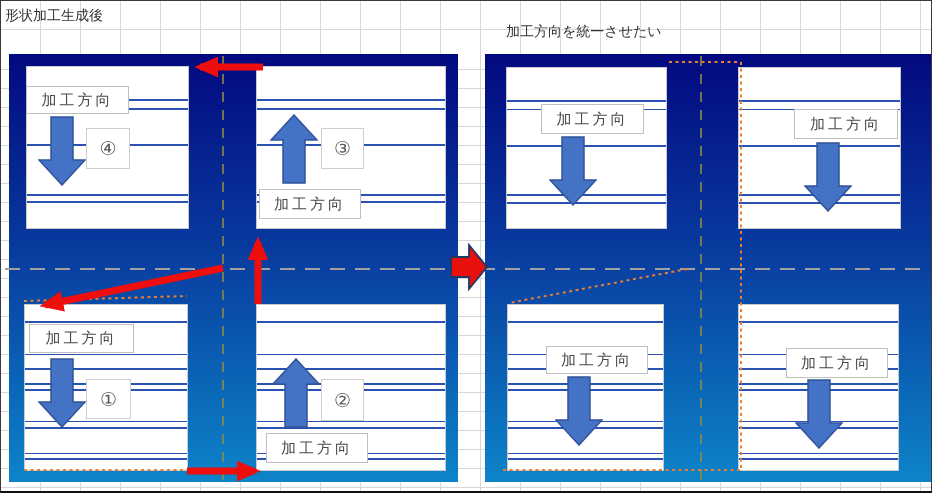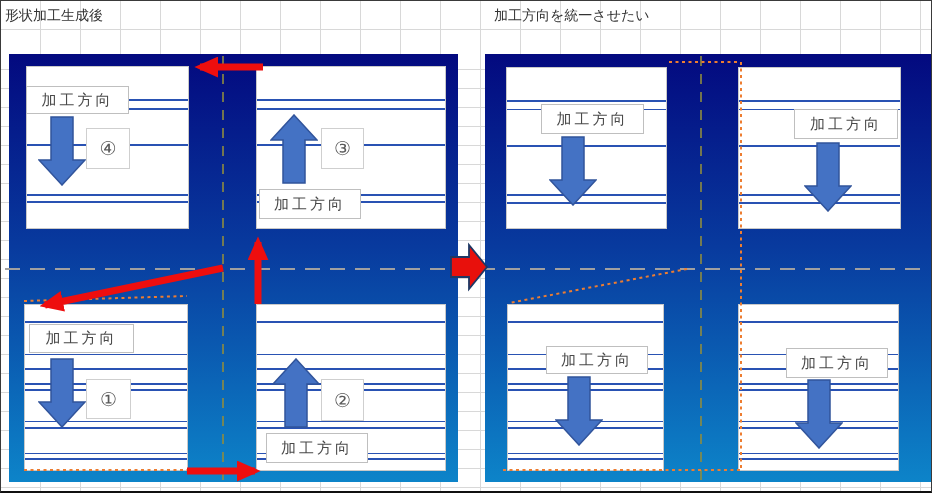--- a/index.html
+++ b/index.html
@@ -6,21 +6,21 @@
   #screen{position:relative;width:932px;height:493px;box-sizing:border-box;
           border:1px solid #3a3a3a;border-bottom:2px solid #101010;overflow:hidden;background:#fff;}
   
   .grid-v{position:absolute;inset:0;
           background-image:repeating-linear-gradient(to right,transparent 0 39px,#d8d8d8 39px 40px);}
   .grid-h{position:absolute;left:0;right:0;top:50px;bottom:0;
           background-image:repeating-linear-gradient(to bottom,transparent 0 18px,#d8d8d8 18px 19px);}
   .row1-border{position:absolute;left:0;right:0;top:28px;height:1px;background:#d8d8d8;}
   .cell-title{position:absolute;top:6px;font-size:14px;color:#333;white-space:nowrap;background:transparent;}
   #left-title{left:4px;text-align:center;}
-  #right-title{left:493px;}
+  #right-title{left:505px;margin-top:16px;}
   
   .panel{position:absolute;top:53px;height:428px;background:linear-gradient(180deg,#03097f 0%,#083a9e 45%,#0d84c9 100%);}
   #left-panel{left:8px;width:449px;}
   #right-panel{left:484px;width:446px;}
   .qbox{position:absolute;background:#fff;border:1px solid #c9c9c9;box-sizing:border-box;overflow:hidden;}
   #l-tl{left:17px;top:12px;width:163px;height:163px;}
   #l-tr{left:247px;top:12px;width:190px;height:163px;}
   #l-bl{left:15px;top:250px;width:164px;height:167px;}
   #l-br{left:247px;top:250px;width:190px;height:167px;}
   #r-tl{left:21px;top:13px;width:161px;height:162px;}

